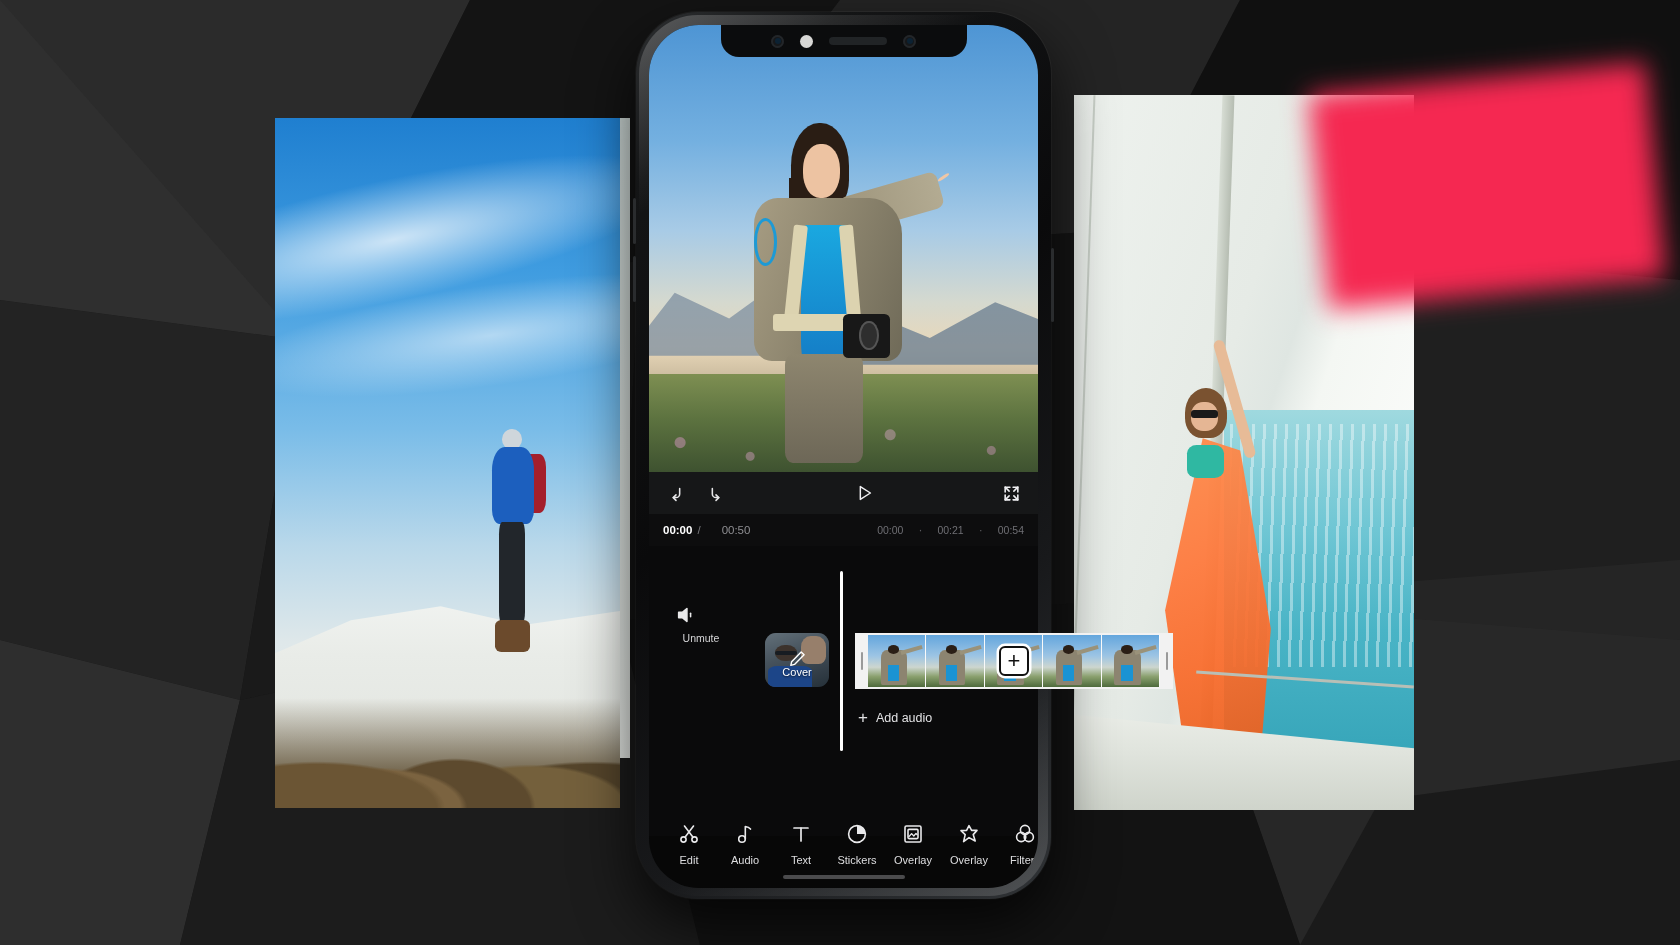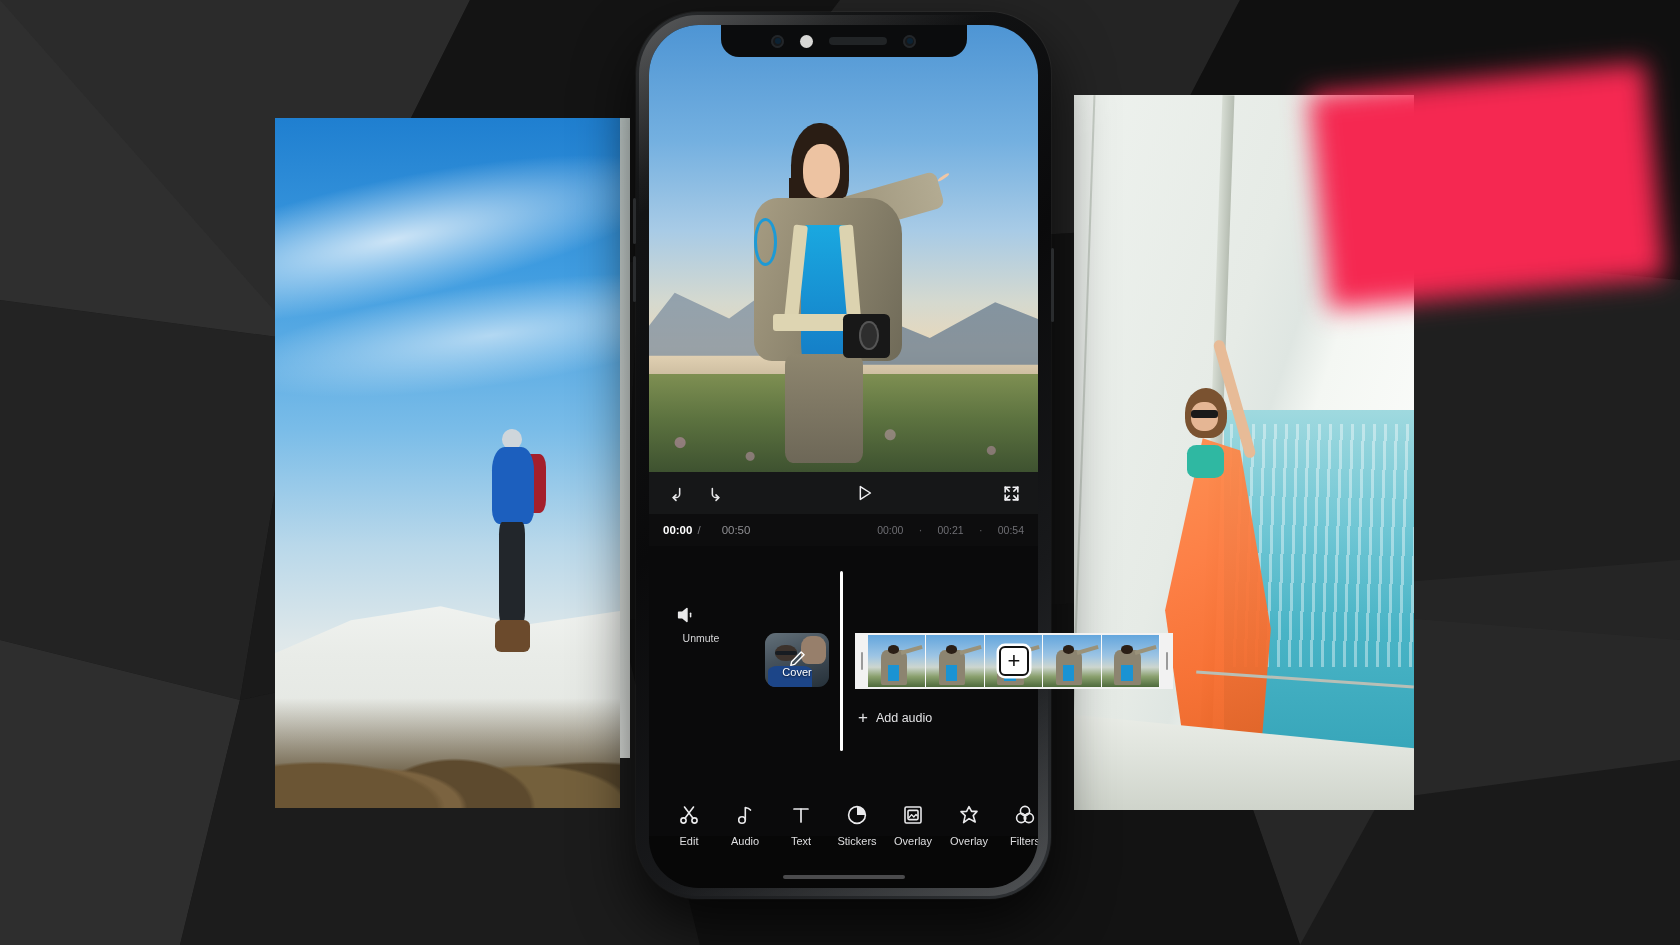--- a/index.html
+++ b/index.html
@@ -242,21 +242,21 @@
     position:absolute; left:50%; top:50%; transform:translate(-50%,-50%);
     width:30px; height:30px; border-radius:6px; background:#fff;
     border:2.5px solid #111; box-shadow:0 0 0 2.5px #fff;
     display:flex; align-items:center; justify-content:center;
     font-size:22px; line-height:0; color:#111; z-index:8;
   }
 
   
   #toolbar {
     position:absolute; left:0; bottom:22px; width:389px; height:64px;
-    display:flex; align-items:flex-start; padding-left:12px; overflow:hidden;
+    display:flex; align-items:flex-end; padding-left:12px; overflow:hidden;
   }
   #toolbar .tool { width:56px; flex:0 0 56px; text-align:center; color:#e9e9eb; }
   #toolbar .tool .glyph { height:26px; display:flex; align-items:center; justify-content:center; }
   #toolbar .tool .lbl { font-size:11px; margin-top:7px; color:#dedee0; white-space:nowrap; }
 
   #homebar {
     position:absolute; left:50%; transform:translateX(-50%); bottom:9px;
     width:122px; height:4px; border-radius:3px; background:#4a4a4c;
   }
 

